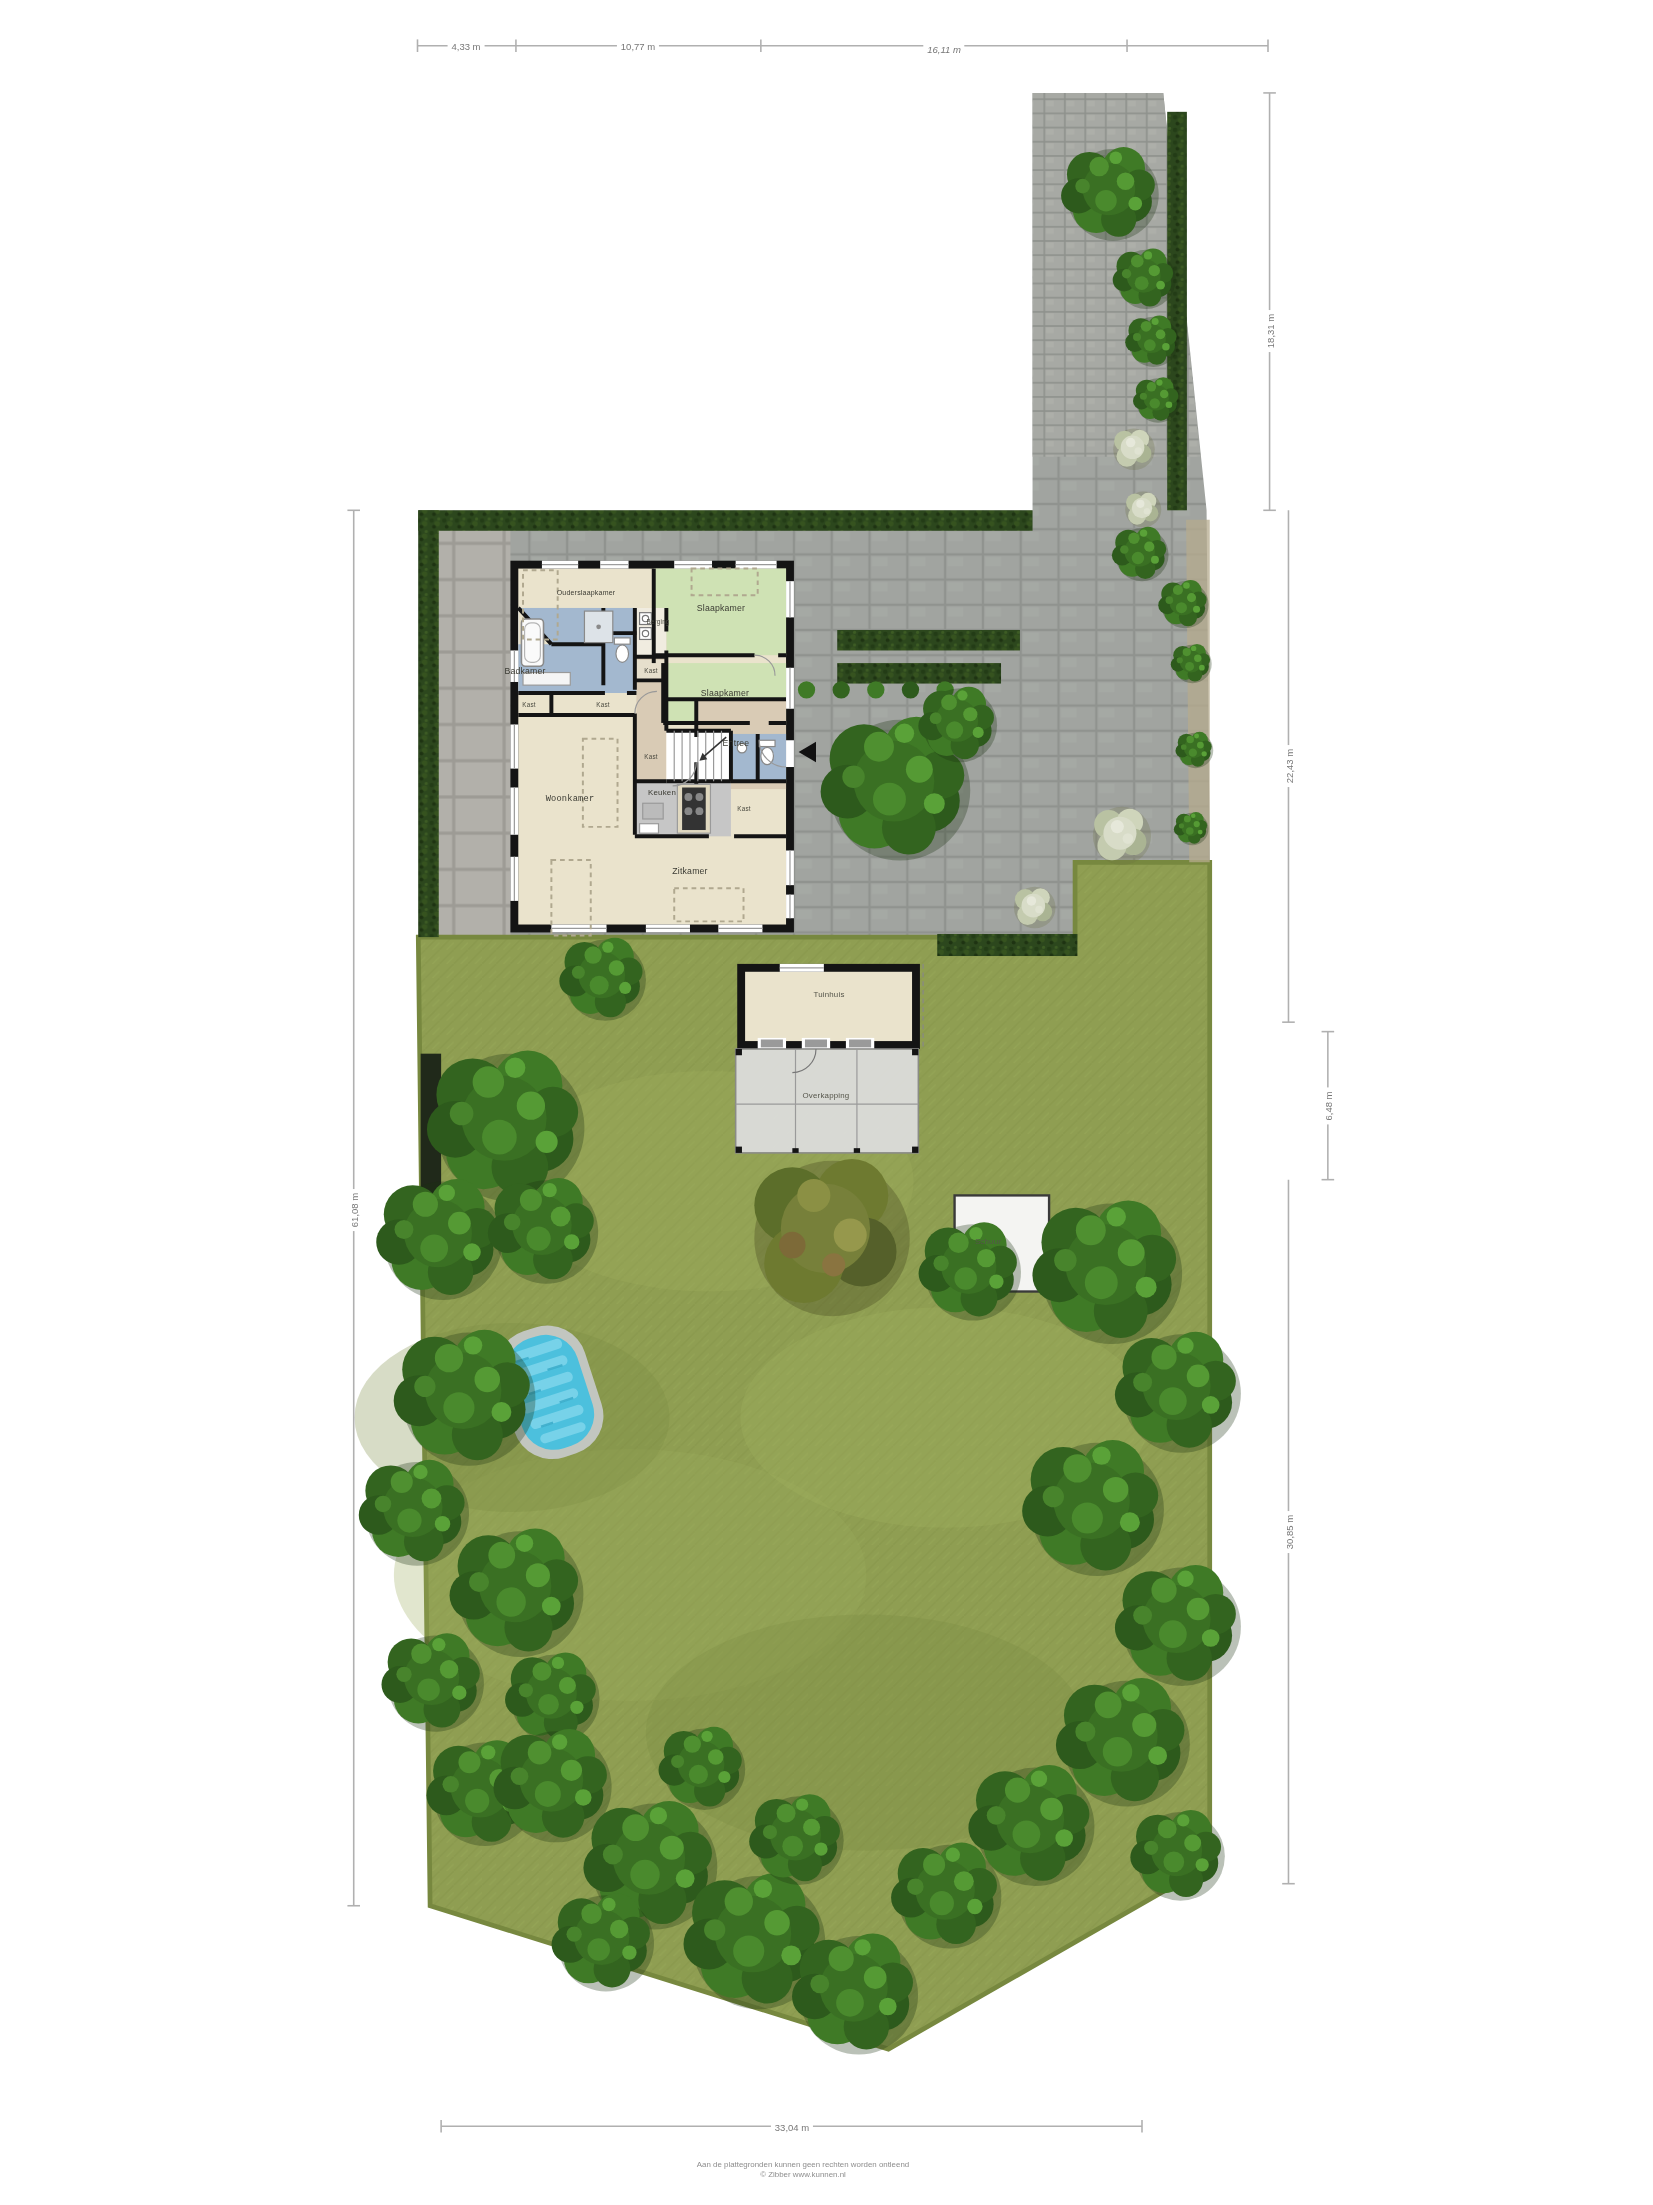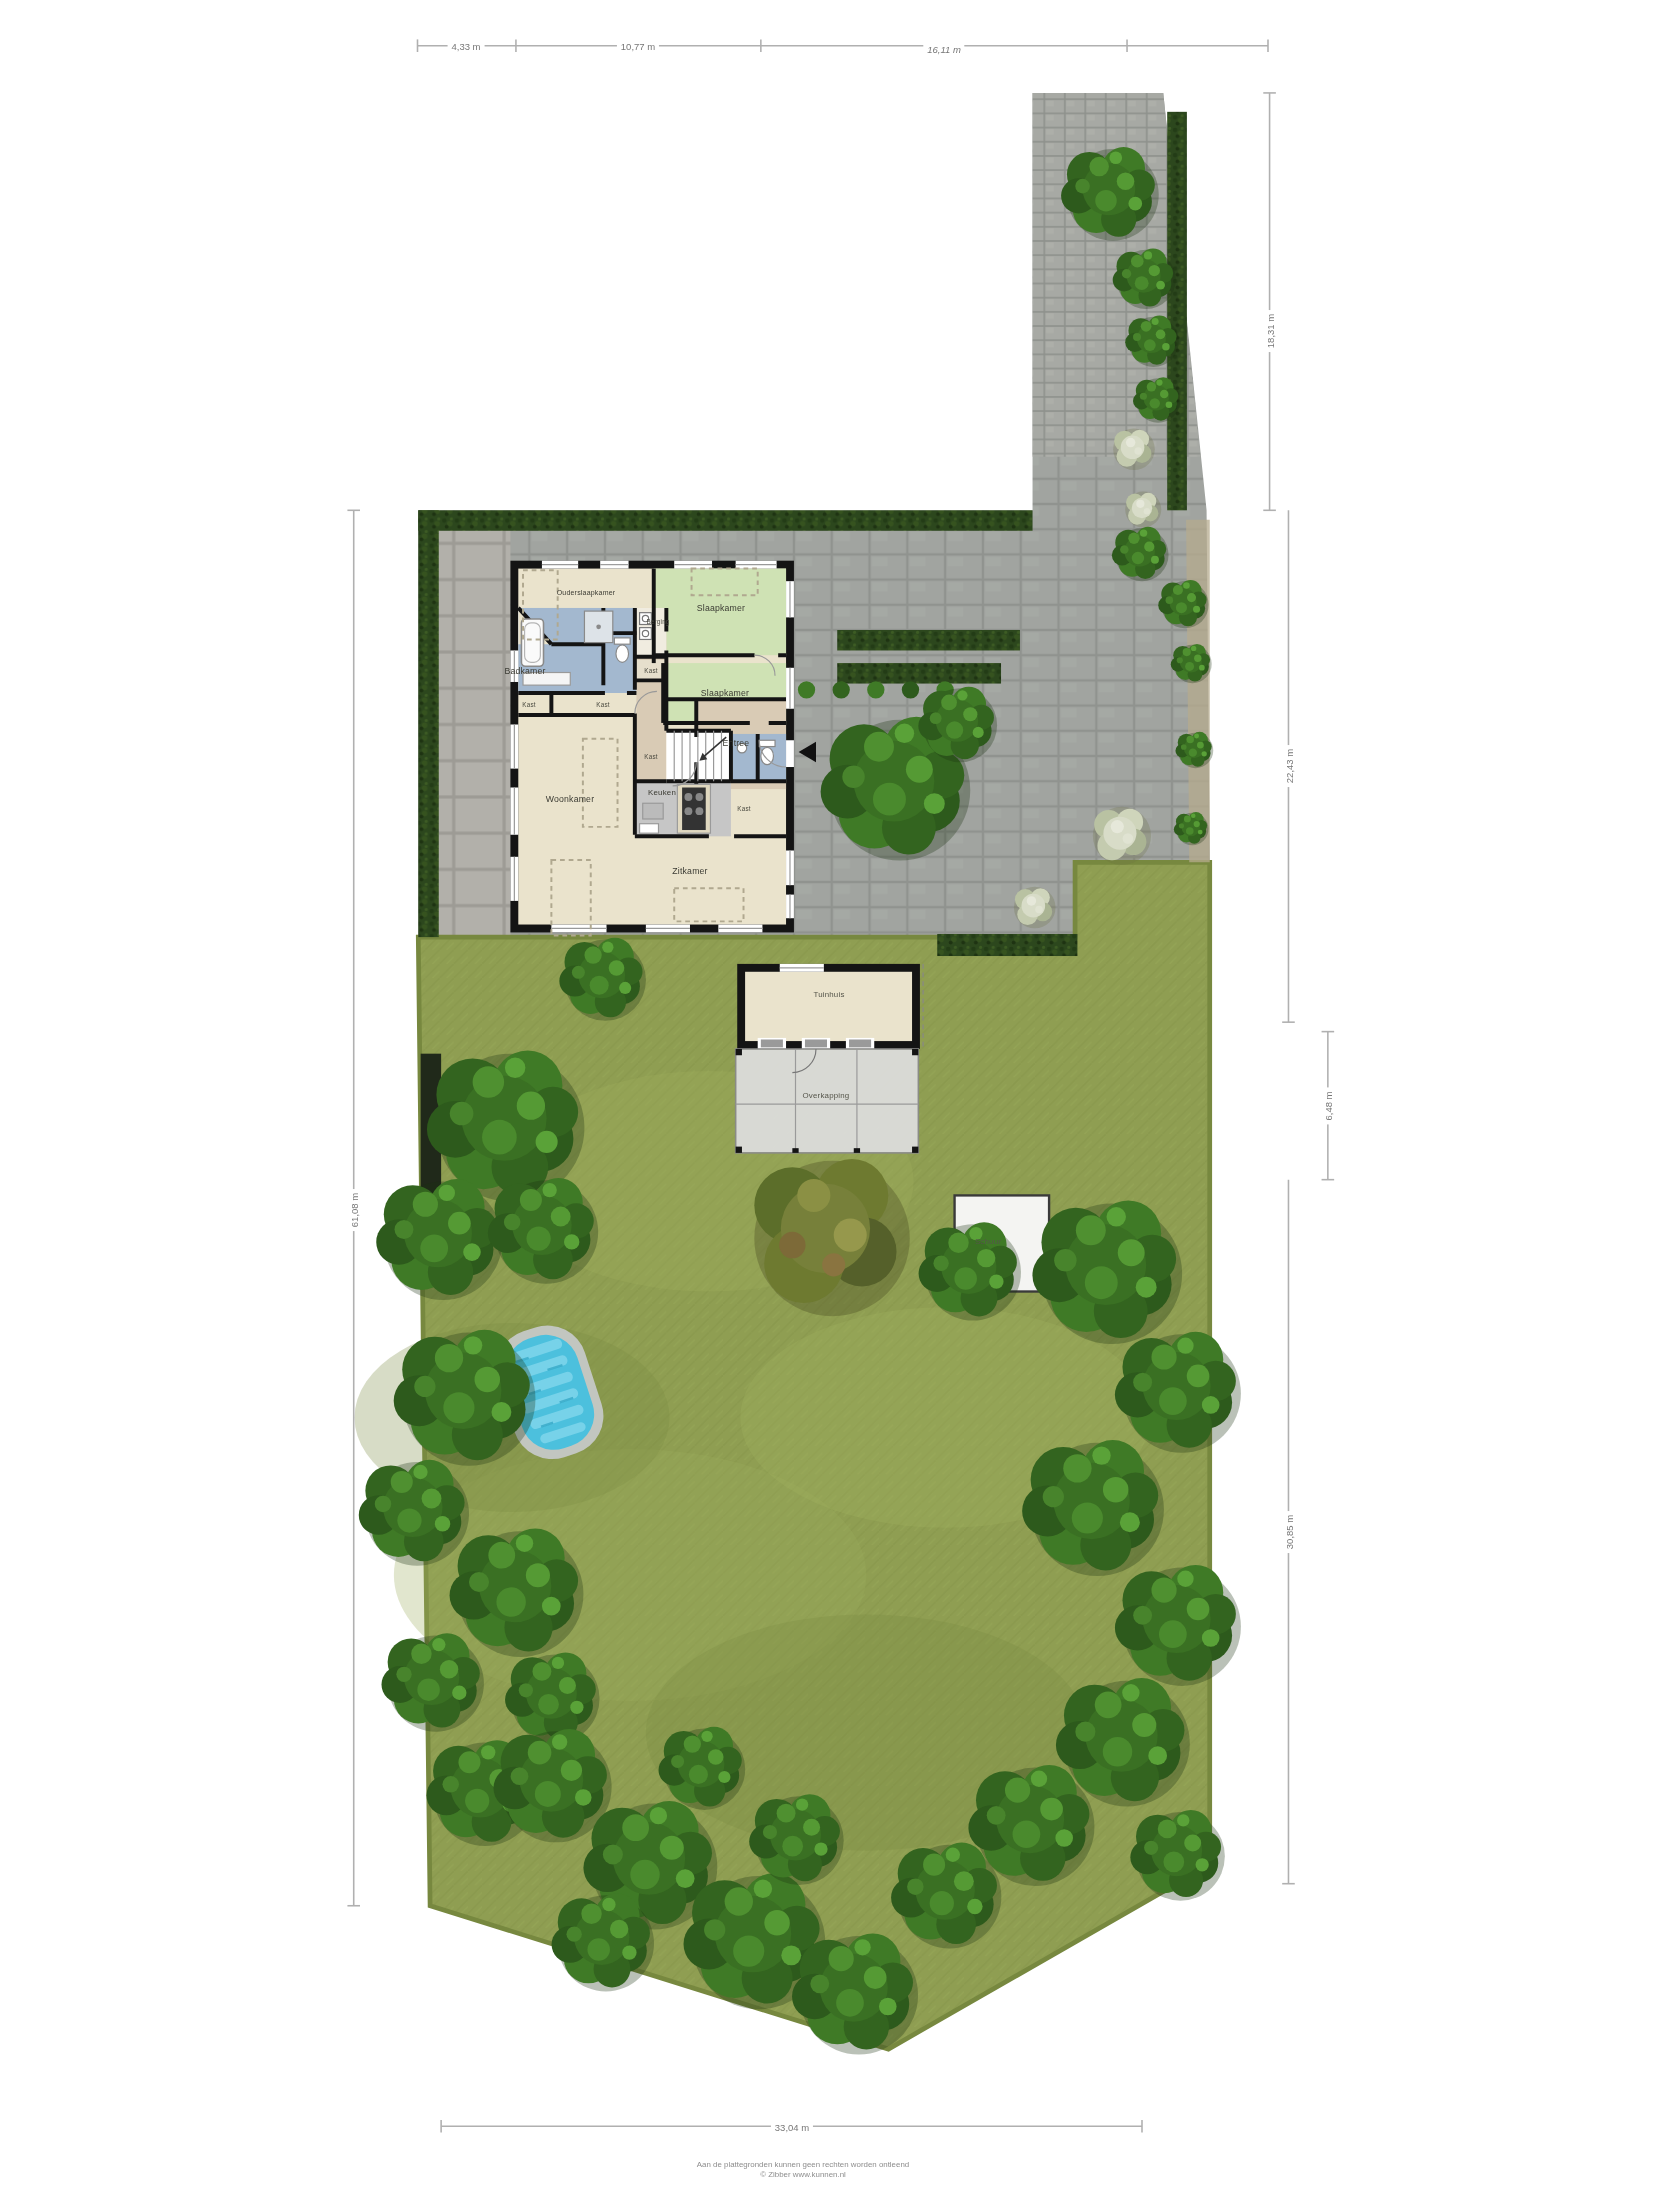--- a/index.html
+++ b/index.html
@@ -403,21 +403,21 @@
 <div class="label" style="left:725px;top:693px;">Slaapkamer</div>
 <div class="label" style="left:525px;top:658px;margin-top:13px;">Badkamer</div>
 <div class="label sm" style="left:658px;top:621px;">Berging</div>
 <div class="label sm" style="left:529px;top:704px;">Kast</div>
 <div class="label sm" style="left:603px;top:704px;">Kast</div>
 <div class="label sm" style="left:651px;top:670px;">Kast</div>
 <div class="label sm" style="left:651px;top:756px;">Kast</div>
 <div class="label sm" style="left:744px;top:808px;">Kast</div>
 <div class="label" style="left:736px;top:743px;">Entree</div>
 <div class="label" style="left:662px;top:792px;font-size:7.9px;">Keuken</div>
-<div class="label" style="left:570px;top:799px;">Woonkamer</div>
+<div class="label" style="left:570px;top:799px;font-family:Liberation Mono, monospace;">Woonkamer</div>
 <div class="label" style="left:690px;top:871px;">Zitkamer</div>
 
 <div class="label bld" style="left:829px;top:994px;">Tuinhuis</div>
 <div class="label bld" style="left:826px;top:1095px;">Overkapping</div>
 <div class="label bld" style="left:988px;top:1241px;">Schuur</div>
 
 <div class="footer" style="left:803px;top:2160px;">
   <div>Aan de plattegronden kunnen geen rechten worden ontleend</div>
   <div>© Zibber www.kunnen.nl</div>
 </div>

